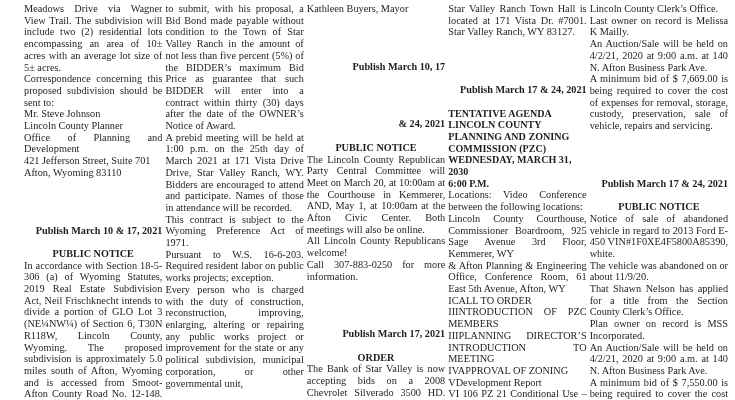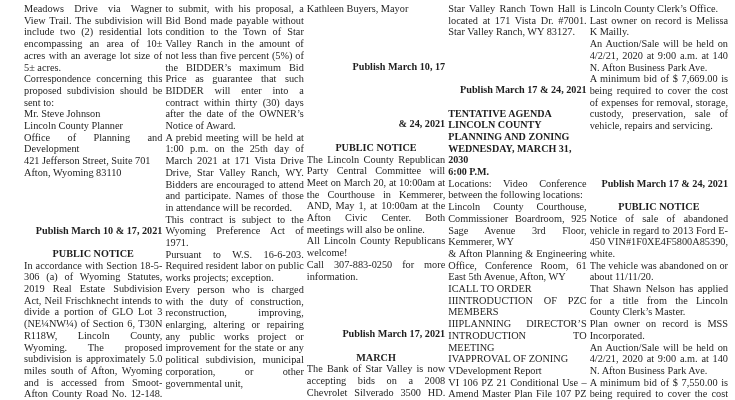--- a/index.html
+++ b/index.html
@@ -80,30 +80,31 @@
         <div class="blk line">Kathleen Buyers, Mayor</div>
         <div class="blk publish">Publish March 10, 17</div>
         <div class="blk publish">&amp; 24, 2021</div>
         <div class="blk gap"></div>
         <div class="blk heading">PUBLIC NOTICE</div>
         <div class="blk body">The Lincoln County Republican Party Central Committee will Meet on March 20, at 10:00am at the Courthouse in Kemmerer, AND, May 1, at 10:00am at the Afton Civic Center.  Both meetings will also be online.</div>
         <div class="blk body">All Lincoln County Republicans welcome!</div>
         <div class="blk body">Call 307-883-0250 for more information.</div>
         <div class="blk publish">Publish March 17, 2021</div>
         <div class="blk gap"></div>
-        <div class="blk heading">MARCH</div>
+        <div class="blk heading">ORDER</div>
         <div class="blk body">The Bank of Star Valley is now accepting bids on a 2008 Chevrolet Silverado 3500 HD. The bank will accept bids through 4:00 pm on the 19th of March.  This vehicle can be seen at the Afton branch. Minimum bid is $13,000. Please submit sealed bids to any of our three branches. The vehicle will be awarded to the highest qualified, bank-accepted bidder.  For any additional questions please call Mindy Lyman at 885-0000. The bank reserves the right to</div>
       </div>
       <div class="col">
         <div class="blk body">Star Valley Ranch Town Hall is located at 171 Vista Dr. #7001. Star Valley Ranch, WY 83127.</div>
         <div class="blk publish">Publish March 17 &amp; 24, 2021</div>
         <div class="blk gap"></div>
         <div class="blk cbold">TENTATIVE AGENDA</div>
         <div class="blk cbold">LINCOLN COUNTY</div>
         <div class="blk cbold">PLANNING AND ZONING</div>
+        <div class="blk cbold">COMMISSION (PZC)</div>
         <div class="blk cbold">WEDNESDAY, MARCH 31,</div>
         <div class="blk cbold">2030</div>
         <div class="blk cbold">6:00 P.M.</div>
         <div class="blk body">Locations:  Video Conference between the following locations:</div>
         <div class="blk body">Lincoln County Courthouse, Commissioner Boardroom, 925 Sage Avenue 3rd Floor, Kemmerer, WY</div>
         <div class="blk body">&amp; Afton Planning &amp; Engineering Office, Conference Room, 61 East 5th Avenue, Afton, WY</div>
         <div class="blk line">ICALL TO ORDER</div>
         <div class="blk body">IIINTRODUCTION OF PZC MEMBERS</div>
         <div class="blk body">IIIPLANNING DIRECTOR’S INTRODUCTION TO MEETING</div>
         <div class="blk line">IVAPPROVAL OF ZONING</div>
@@ -112,20 +113,20 @@
       </div>
       <div class="col">
         <div class="blk line">Lincoln County Clerk’s Office.</div>
         <div class="blk body">Last owner on record is Melissa K Mailly.</div>
         <div class="blk body">An Auction/Sale will be held on 4/2/21, 2020 at 9:00 a.m. at 140 N. Afton Business Park Ave.</div>
         <div class="blk body">A minimum bid of $ 7,669.00 is being required to cover the cost of expenses for removal, storage, custody, preservation, sale of vehicle, repairs and servicing.</div>
         <div class="blk publish">Publish March 17 &amp; 24, 2021</div>
         <div class="blk gap"></div>
         <div class="blk heading">PUBLIC NOTICE</div>
         <div class="blk body">Notice of sale of abandoned vehicle in regard to 2013 Ford E-450 VIN#1F0XE4F5800A85390, white.</div>
-        <div class="blk body">The vehicle was abandoned on or about 11/11/20.</div>
-        <div class="blk body">That Shawn Nelson has applied for a title from the Lincoln County Clerk’s Master.</div>
+        <div class="blk body">The vehicle was abandoned on or about 11/9/20.</div>
+        <div class="blk body">That Shawn Nelson has applied for a title from the Section County Clerk’s Office.</div>
         <div class="blk body">Plan owner on record is MSS Incorporated.</div>
         <div class="blk body">An Auction/Sale will be held on 4/2/21, 2020 at 9:00 a.m. at 140 N. Afton Business Park Ave.</div>
         <div class="blk body">A minimum bid of $ 7,550.00 is being required to cover the cost of expenses for removal, storage, custody, preservation,</div>
       </div>
     </div>
 </div>
 
 </body></html>

